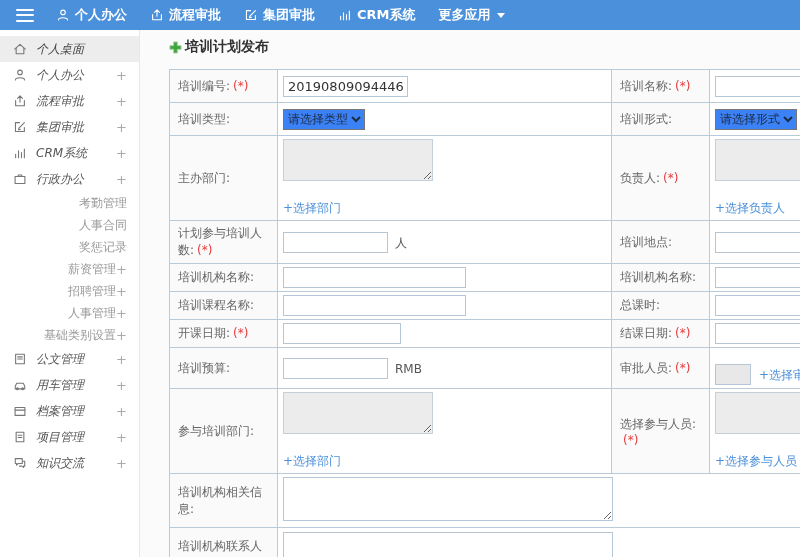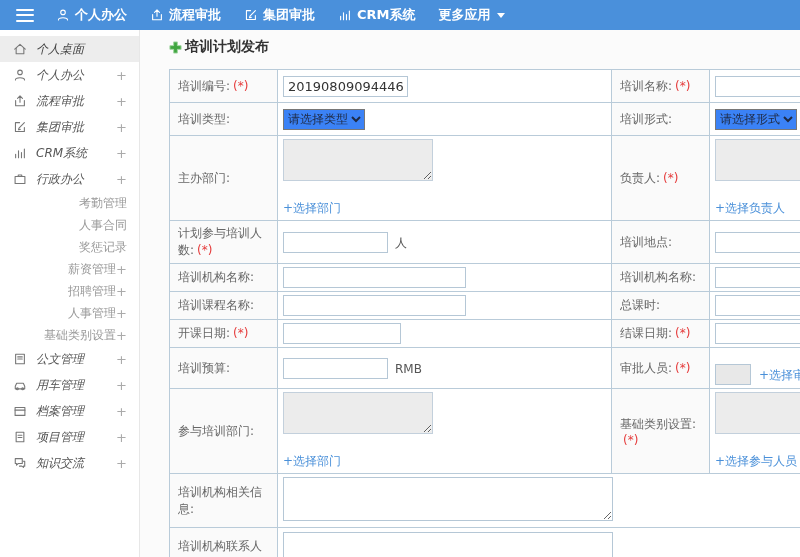--- a/index.html
+++ b/index.html
@@ -334,21 +334,21 @@
       <td class="lbl"><span>审批人员:</span><span class="req">(*)</span></td>
       <td class="fld"><input class="txt w36" style=""><a class="sel-link inline-link">+选择审批人员</a></td>
     </tr>
 
     <tr style="height:66px">
       <td class="lbl"><span>参与培训部门:</span></td>
       <td class="fld">
         <textarea class="ta" style=""></textarea><br>
         <a class="sel-link">+选择部门</a>
       </td>
-      <td class="lbl"><span>基础类别设置:</span><span class="req">(*)</span></td>
+      <td class="lbl"><span>选择参与人员:</span><span class="req">(*)</span></td>
       <td class="fld">
         <textarea class="ta" style=""></textarea><br>
         <a class="sel-link">+选择参与人员</a>
       </td>
     </tr>
 
     <tr style="height:50px">
       <td class="lbl"><span>培训机构相关信息:</span></td>
       <td class="fld" colspan="3"><textarea class="taw" style=""></textarea></td>
     </tr>

